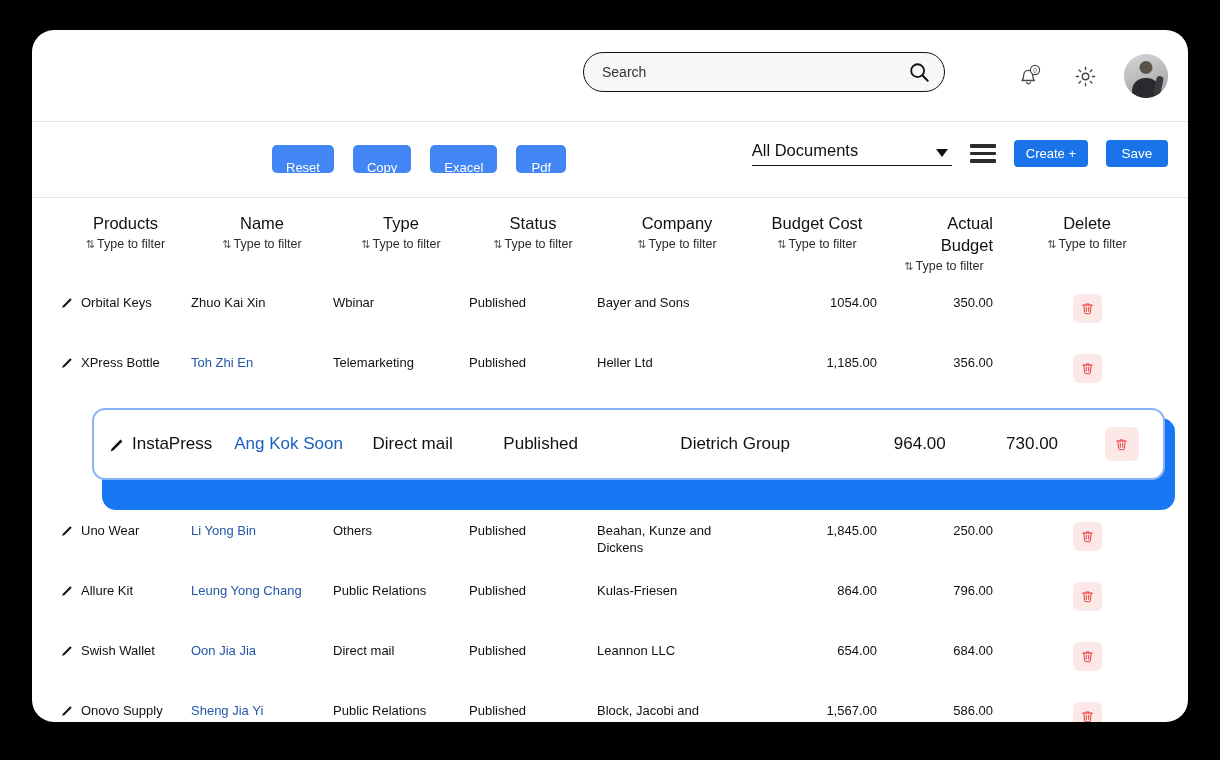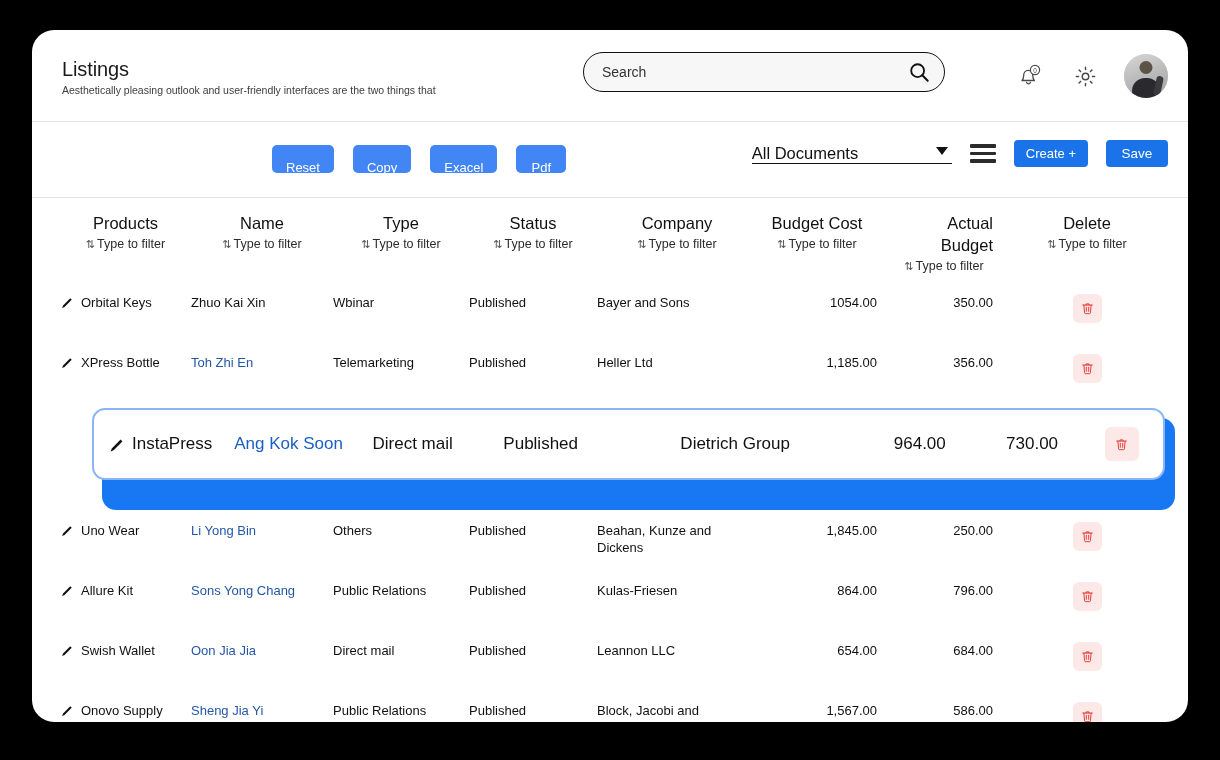--- a/index.html
+++ b/index.html
@@ -162,20 +162,21 @@
     right: 20px;
     top: 18px;
     display: flex;
     align-items: center;
     gap: 18px;
   }
   .doc-select {
     position: relative;
     width: 200px;
     border-bottom: 1.6px solid #111111;
+    padding-bottom: 5px;
     display: flex;
     align-items: center;
     cursor: pointer;
   }
   .doc-select-label {
     font-size: 16.5px;
     color: #111111;
   }
   .caret {
     position: absolute;
@@ -333,24 +334,20 @@
   .hl-budget   { width: 130px; text-align: right; padding-right: 10px; }
   .hl-actual   { width: 133px; text-align: right; padding-right: 22px; }
   .hl-delete   { width: 90px; text-align: center; }
 </style>
 </head>
 <body>
 
 <div class="app-window">
 
   <div class="topbar">
-    <div class="brand">
-      <div class="brand-title">Listings</div>
-      <div class="brand-sub">Aesthetically pleasing outlook and user-friendly interfaces are the two things that</div>
-    </div>
 
     <div class="search-wrap">
       <input class="search-input" type="text" placeholder="Search" style="">
       <svg class="search-icon" viewBox="0 0 24 24" fill="none">
         <circle cx="10.5" cy="10.5" r="7" stroke="#111" stroke-width="2"></circle>
         <line x1="15.6" y1="15.6" x2="21.5" y2="21.5" stroke="#111" stroke-width="2.2" stroke-linecap="round"></line>
       </svg>
     </div>
 
     <div class="top-actions">
@@ -548,21 +545,21 @@
               </svg>
             </button></div>
         </div>
         <div class="data-row">
           <div class="cell c-products cell-product">
             <svg class="pencil" viewBox="0 0 16 16">
               <path d="M12.6 1.6 14.4 3.4 5.6 12.2 2.6 13.4 3.8 10.4z" fill="#111"></path>
             </svg>
             <span>Allure Kit</span>
           </div>
-          <div class="cell c-name"><span class="name-link">Sons Yong Chang</span></div>
+          <div class="cell c-name"><span class="name-link">Leung Yong Chang</span></div>
           <div class="cell c-type">Public Relations</div>
           <div class="cell c-status">Published</div>
           <div class="cell c-company">Kulas-Friesen</div>
           <div class="cell c-budget">864.00</div>
           <div class="cell c-actual">796.00</div>
           <div class="cell c-delete"><button class="del-btn">
               <svg width="15" height="15" viewBox="0 0 20 20" fill="none">
                 <path d="M3.6 5.4h12.8M8 5.4V3.9h4v1.5M5.2 5.4l.9 10.3c0 .7.6 1.2 1.3 1.2h5.2c.7 0 1.3-.5 1.3-1.2l.9-10.3" stroke="#e53935" stroke-width="1.3" stroke-linecap="round" stroke-linejoin="round"></path>
                 <path d="M8.4 8.4v5.4M11.6 8.4v5.4" stroke="#e53935" stroke-width="1.3" stroke-linecap="round"></path>
               </svg>

